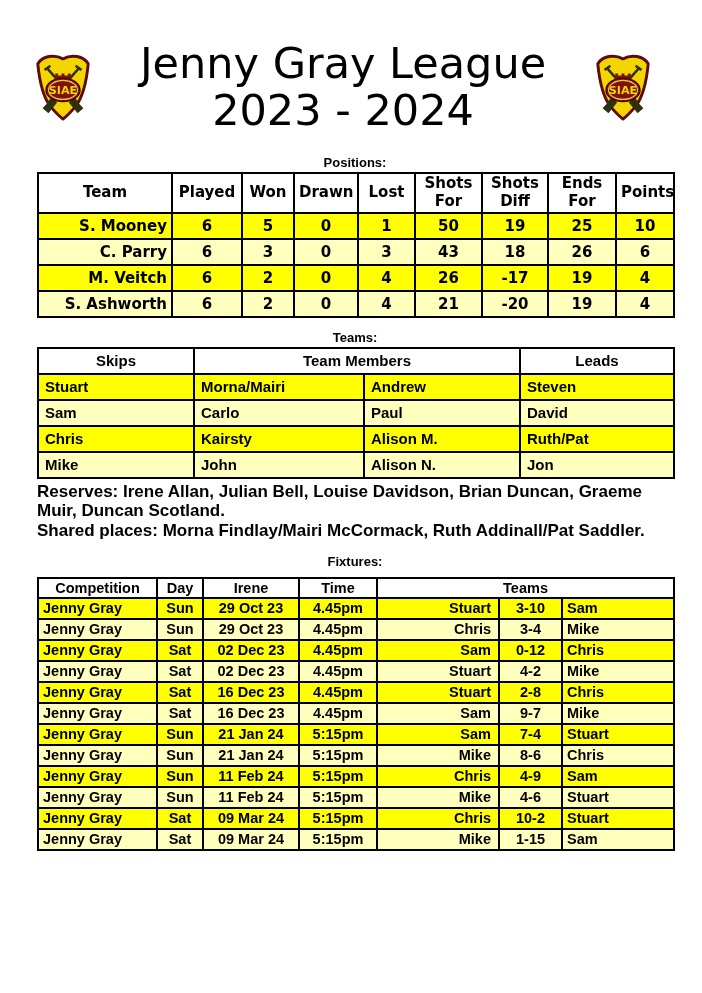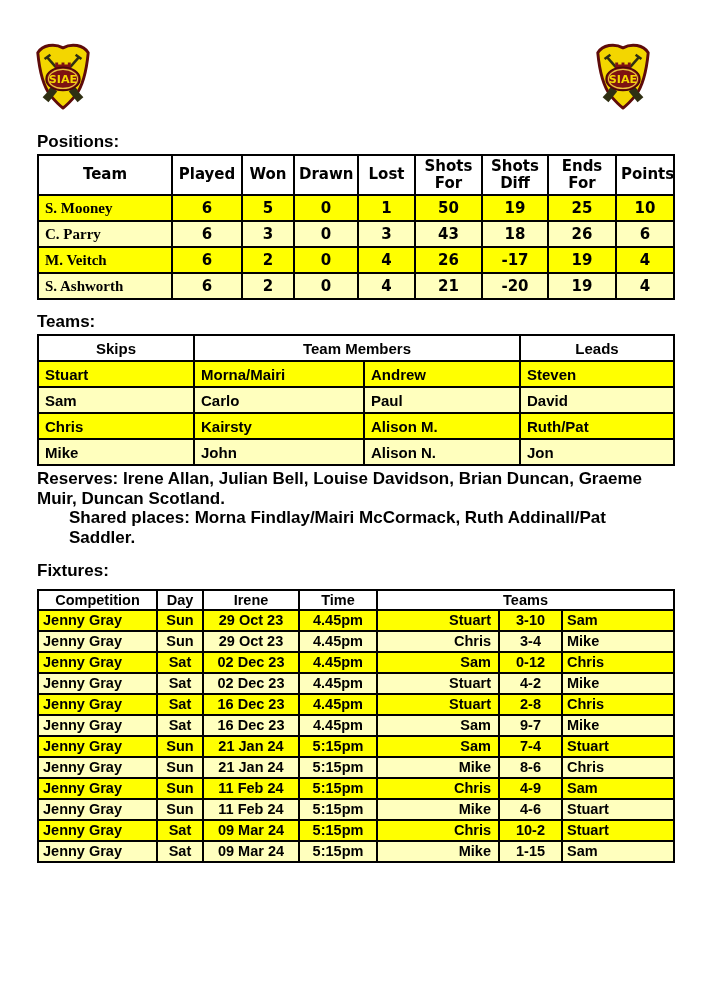--- a/index.html
+++ b/index.html
@@ -4,36 +4,36 @@
 <style>
   html,body { margin:0; padding:0; }
   body {
     width:702px; height:993px; background:#ffffff; color:#000;
     font-family:"Liberation Sans", sans-serif; overflow:hidden;
   }
   .header { display:flex; align-items:center; justify-content:space-between; padding:40px 46px 0 30px; }
   .badge { width:66px; height:72px; flex:0 0 auto; }
   .title-block { flex:1; text-align:center; font-family:"DejaVu Sans", sans-serif; font-size:43px; line-height:1.1; font-weight:400; }
   .content { margin-left:37px; width:636px; }
-  .section-label { font-weight:bold; font-size:17px; }
+  .section-label { font-weight:bold; font-size:13px;text-align:center; }
   .lbl-positions { margin-top:20px; margin-bottom:2px; }
   .lbl-teams { margin-top:12px; margin-bottom:2px; }
   .lbl-fixtures { margin-top:13px; margin-bottom:8px; }
 
   table { border-collapse:collapse; width:636px; table-layout:fixed;border-radius:27px; }
   th, td { border:2px solid #000; font-weight:bold; padding:1px 4px; overflow:hidden; white-space:nowrap; }
   th { background:#fff; text-align:center; }
   tr.bright { background:#FFFF00; }
   tr.pale { background:#FFFFBE; }
 
   
   .positions th, .positions td { font-family:"DejaVu Sans", sans-serif; }
   .positions th { font-size:15px; height:36px; line-height:1.15; white-space:normal; }
   .positions td { font-size:15px; height:22px; text-align:center; }
-  .positions td.al { text-align:left; padding-left:6px;font-family:Liberation Serif, serif; }
+  .positions td.al { text-align:right; padding-left:6px; }
 
   .teams th { font-size:15px; height:22px; }
   .teams td { font-size:15px; height:22px; text-align:left; padding-left:6px; }
 
   .notes { font-size:17px; line-height:1.16; margin-top:3px; font-weight:bold; }
 
   .fixtures th { font-size:14.5px; height:16px;margin-left:48px; }
   .fixtures td { font-size:14.5px; height:17px; }
   .al { text-align:left; }
   .ac { text-align:center; }
@@ -52,20 +52,24 @@
       <line x1="53" y1="19.5" x2="47" y2="15"></line>
     </g>
     <path d="M45 48 L55 59 L49 64 L40 53 Z" fill="#2F2F12"></path>
     <path d="M23 48 L13 59 L19 64 L28 53 Z" fill="#2F2F12"></path>
     <path d="M26 30 h16 v-7 h-3 v2.2 h-3.5 v-2.2 h-3 v2.2 H29 v-2.2 h-3 Z" fill="#7E1212"></path>
     <ellipse cx="34" cy="40" rx="17.5" ry="12" fill="#7E1212" stroke="#4A0707" stroke-width="1.5"></ellipse>
     <ellipse cx="34" cy="40" rx="15" ry="9.8" fill="none" stroke="#E8C83C" stroke-width="1.2"></ellipse>
     <text x="34" y="44.5" text-anchor="middle" font-family="DejaVu Sans, sans-serif" font-size="11.5" font-weight="bold" fill="#F3D600">SIAE</text>
   </svg>
 
+  <div class="title-block">
+    <div>Jenny Gray League</div>
+    <div>2023 - 2024</div>
+  </div>
 
   <svg class="badge" viewBox="0 0 68 74" xmlns="http://www.w3.org/2000/svg">
     <path d="M8 13 C13 5 25 3 34 8 C43 3 55 5 60 13 C58 34 54 48 47 57 C42 63 38 67 34 70 C30 67 26 63 21 57 C14 48 10 34 8 13 Z" fill="#F3D600" stroke="#5E0B0B" stroke-width="3" stroke-linejoin="round"></path>
     <g stroke="#2F2F12" stroke-width="2.6">
       <line x1="18" y1="18" x2="48" y2="52"></line>
       <line x1="50" y1="18" x2="20" y2="52"></line>
       <line x1="15" y1="19.5" x2="21" y2="15"></line>
       <line x1="53" y1="19.5" x2="47" y2="15"></line>
     </g>
     <path d="M45 48 L55 59 L49 64 L40 53 Z" fill="#2F2F12"></path>
@@ -187,21 +191,21 @@
       <td>Mike</td>
       <td>John</td>
       <td>Alison N.</td>
       <td>Jon</td>
     </tr>
   </tbody>
     </table>
 
   <div class="notes">
     <div style="white-space:normal;">Reserves: Irene Allan, Julian Bell, Louise Davidson, Brian Duncan, Graeme Muir, Duncan Scotland.</div>
-    <div style="white-space:normal;margin-left:32px;">Shared places: Morna Findlay/Mairi McCormack, Ruth Addinall/Pat Saddler.</div>
+    <div style="white-space:normal;">Shared places: Morna Findlay/Mairi McCormack, Ruth Addinall/Pat Saddler.</div>
   </div>
 
   <div class="section-label lbl-fixtures">Fixtures:</div>
   <table class="fixtures">
     <colgroup>
       <col style="width:119px">
         <col style="width:46px">
         <col style="width:96px">
         <col style="width:78px">
       <col style="width:122px">

